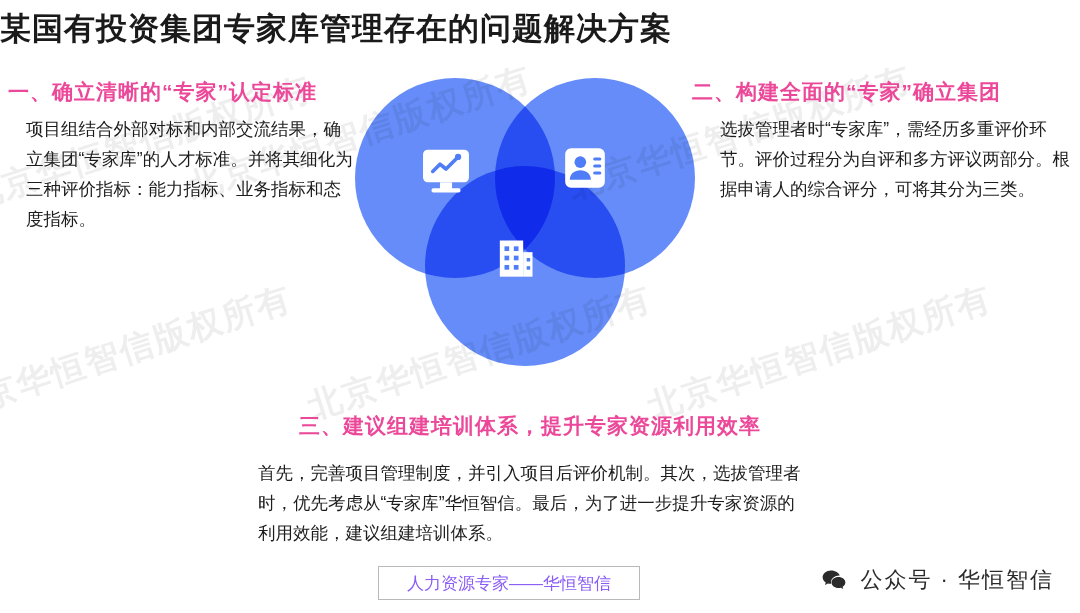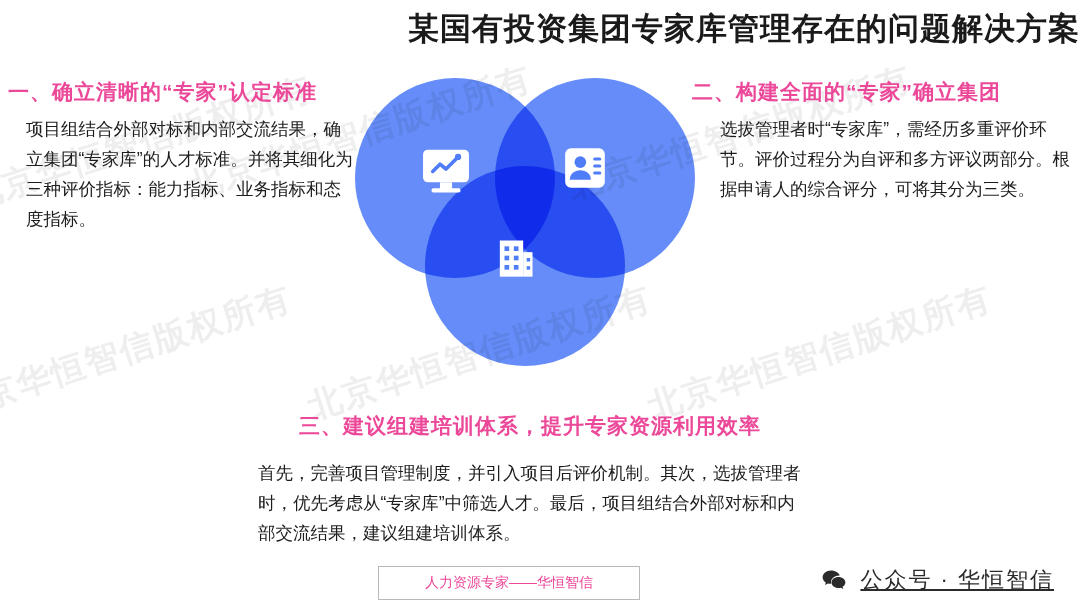--- a/index.html
+++ b/index.html
@@ -38,21 +38,21 @@
   .wm4 { left: 560px;  top: 110px; }
   .wm5 { left: 640px;  top: 330px; }
   .wm6 { left: 180px;  top: 110px; }
 
   
   .title {
     position: absolute;
     top: 8px;
     left: 0;
     width: 100%;
-    text-align: right;
+    text-align: left;
     font-size: 31px;
     font-weight: bold;
     color: #1a1a1a;
     letter-spacing: 1px;
   }
 
   
   .venn {
     position: absolute;
     left: 355px;
@@ -140,22 +140,22 @@
     border: 1px solid #b9b9b9;
     box-sizing: border-box;
   }
   .footer-tag span {
     position: absolute;
     left: 50%;
     top: 50%;
     transform: translate(-50%, -50%);
     background: #ffffff;
     padding: 0 6px;
-    font-size: 14px;
-    color: #ec4899;
+    font-size: 17px;
+    color: #8b5cf6;
     white-space: nowrap;
   }
 
   
   .brand {
     position: absolute;
     right: 26px;
     bottom: 18px;
     display: flex;
     align-items: center;
@@ -165,21 +165,20 @@
     width: 28px;
     height: 28px;
     display: flex;
     align-items: center;
     justify-content: center;
   }
   .brand-text {
     font-size: 22px;
     color: #2b2b2b;
     letter-spacing: 2px;
-    text-decoration: underline;
   }
 </style>
 </head>
 <body>
 
 <div class="slide">
 
   <div class="wm wm1">北京华恒智信版权所有</div>
   <div class="wm wm2">北京华恒智信版权所有</div>
   <div class="wm wm3">北京华恒智信版权所有</div>
@@ -236,21 +235,21 @@
     <div class="sec-body">项目组结合外部对标和内部交流结果，确立集团“专家库”的人才标准。并将其细化为三种评价指标：能力指标、业务指标和态度指标。</div>
   </div>
 
   <div class="sec2">
     <div class="sec-head">二、构建全面的“专家”确立集团</div>
     <div class="sec-body">选拔管理者时“专家库”，需经历多重评价环节。评价过程分为自评和多方评议两部分。根据申请人的综合评分，可将其分为三类。</div>
   </div>
 
   <div class="sec3">
     <div class="sec-head">三、建议组建培训体系，提升专家资源利用效率</div>
-    <div class="sec-body">首先，完善项目管理制度，并引入项目后评价机制。其次，选拔管理者时，优先考虑从“专家库”中筛选人才。最后，项目组结合外部对标和内部交流结果，建议组建培训体系。</div>
+    <div class="sec-body">首先，完善项目管理制度，并引入项目后评价机制。其次，选拔管理者时，优先考虑从“专家库”华恒智信。最后，为了进一步提升专家资源的利用效能，建议组建培训体系。</div>
   </div>
 
   <div class="footer-tag">
     <span>人力资源专家——华恒智信</span>
   </div>
 
   <div class="brand">
     <div class="brand-icon">
       <svg width="28" height="28" viewBox="0 0 32 32" fill="none">
         <path d="M12.5 5C7.3 5 3 8.5 3 12.8c0 2.4 1.4 4.6 3.6 6l-.9 3 3.4-1.8c1 .3 2.1.4 3.2.4h.6c-.2-.6-.3-1.3-.3-2 0-4.2 4.2-7.6 9.4-7.6h.6C22 8 17.7 5 12.5 5z" fill="#2b2b2b"></path>

